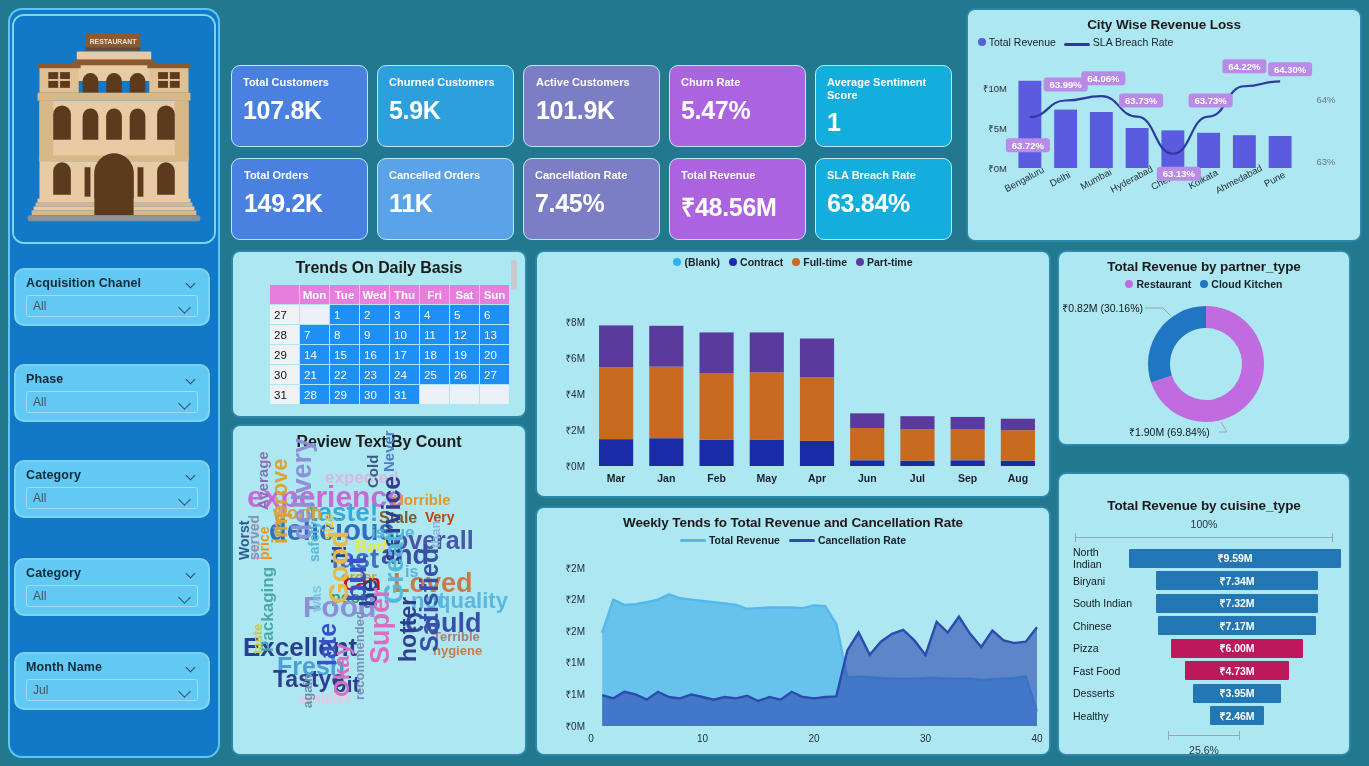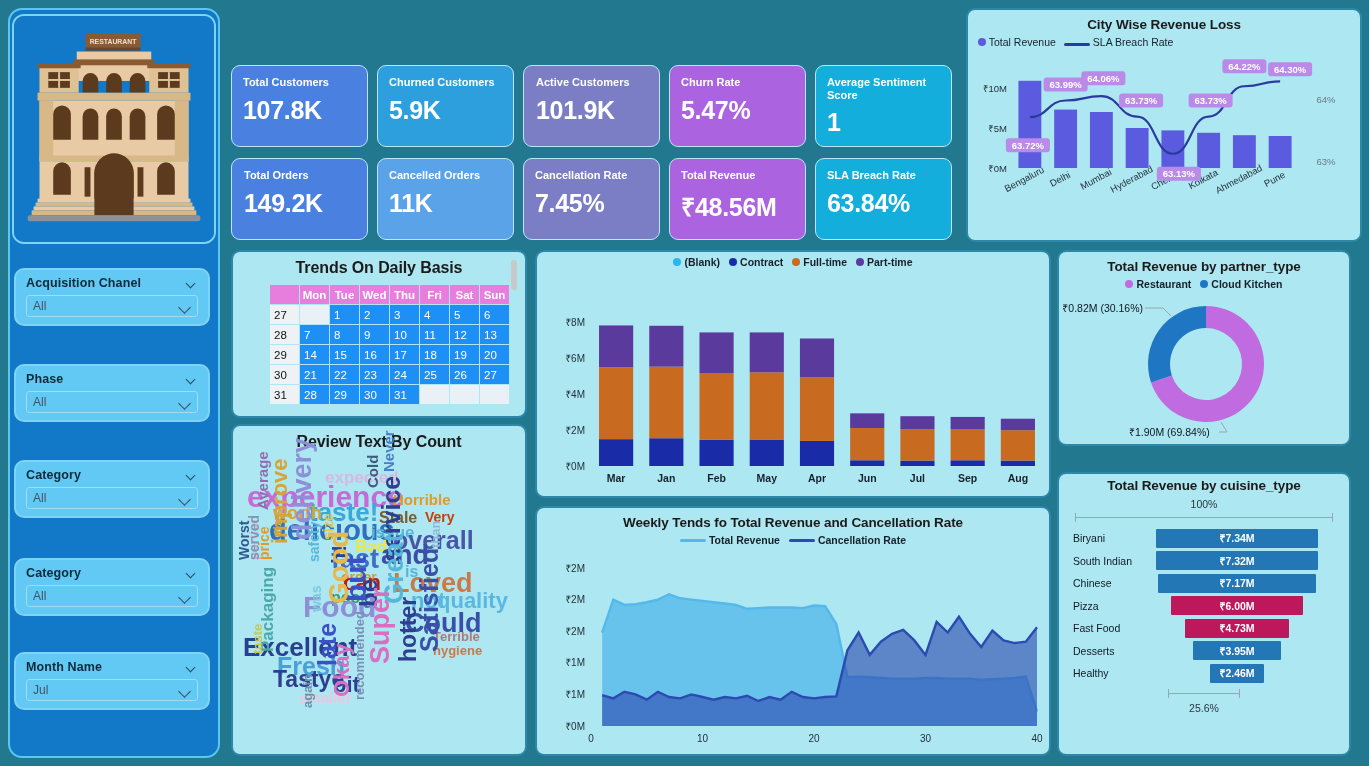--- a/index.html
+++ b/index.html
@@ -575,29 +575,35 @@
         <path fill="#c06be0" d="M147,10 A58 58 0 1 1 92.02168793117144,86.47661229940434 L112.87553044003744,79.46824211687166 A36 36 0 1 0 147,32 Z"></path>
         <path fill="#1f77c4" d="M92.02168793117144,86.47661229940434 A58 58 0 0 1 147,10 L147,32 A36 36 0 0 0 112.87553044003744,79.46824211687166 Z"></path>
         <text x="84" y="16" text-anchor="end" font-size="10.5" fill="#101820" font-family="Liberation Sans, sans-serif">₹0.82M (30.16%)</text>
         <path d="M86 12 L104 12 L112 20" fill="none" stroke="#9aa6ad" stroke-width="1"></path>
         <text x="70" y="140" text-anchor="start" font-size="10.5" fill="#101820" font-family="Liberation Sans, sans-serif">₹1.90M (69.84%)</text>
         <path d="M160 136 L168 136 L162 126" fill="none" stroke="#9aa6ad" stroke-width="1"></path>
       </svg>
   </div>
 
   <div class="card" style="left:1057px;top:472px;width:294px;height:284px">
-    <div class="card-title" style="padding-top:4px">Total Revenue by cuisine_type</div>
+    <div class="card-title" style="padding-top:24px">Total Revenue by cuisine_type</div>
     <div style="text-align:center;font-size:10.5px;color:#2a3842;margin-top:5px">100%</div>
     <div class="caliper" style="margin:3px 16px 4px 16px">
       <i style="left:0;right:0;width:auto"></i>
         <b style="left:0"></b>
         <b style="right:0"></b>
     </div>
     <div id="funnelRows" style="padding:0 8px">
         <div class="funnel-row">
+          <div class="funnel-cat">North Indian</div>
+          <div class="funnel-track">
+            <div class="funnel-bar" style="width: 212px; background: rgb(34, 119, 180);">₹9.59M</div>
+          </div>
+        </div>
+        <div class="funnel-row">
           <div class="funnel-cat">Biryani</div>
           <div class="funnel-track">
             <div class="funnel-bar" style="width: 162.261px; background: rgb(34, 119, 180); text-align: center;">₹7.34M</div>
           </div>
         </div>
         <div class="funnel-row">
           <div class="funnel-cat">South Indian</div>
           <div class="funnel-track">
             <div class="funnel-bar" style="width: 161.819px; background: rgb(34, 119, 180);">₹7.32M</div>
           </div>

